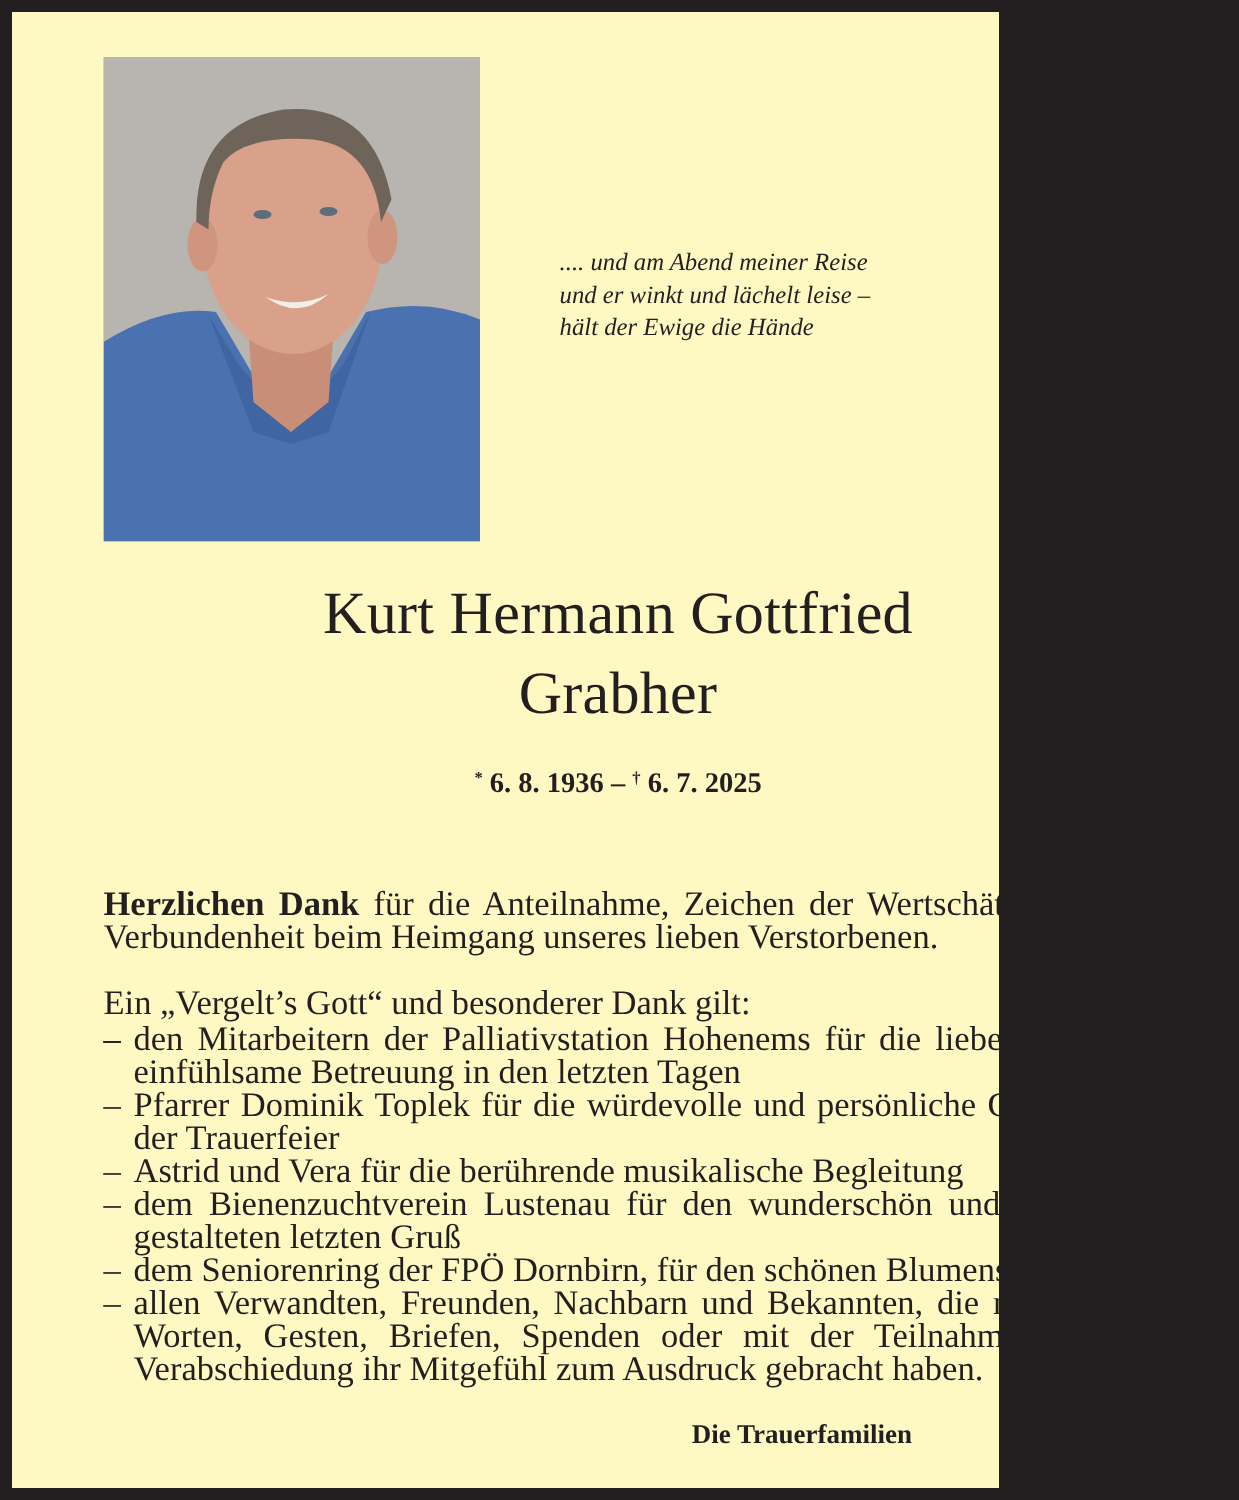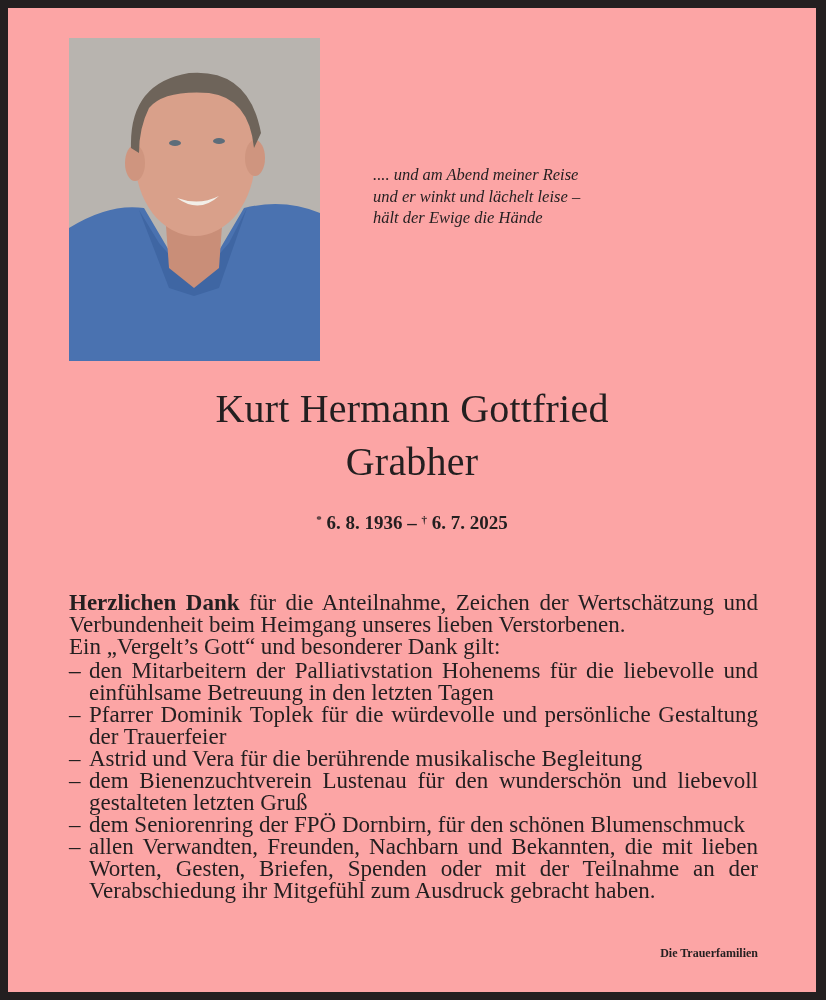--- a/index.html
+++ b/index.html
@@ -4,22 +4,22 @@
 <style>
   html, body { margin: 0; padding: 0; }
   body {
     width: 826px; height: 1000px; overflow: hidden;
     background: #231f20;
     font-family: "Liberation Serif", serif;
     color: #231f20;
   }
   .page {
     position: absolute; left: 8px; top: 8px;
-    width: 808px; height: 984px;
-    background: #fca5a5;
+    width: 658px; height: 984px;
+    background: #fef9c3;
   }
   .photo {
     position: absolute; left: 61px; top: 30px;
     width: 251px; height: 323px;
     background: #b8b4af;
     overflow: hidden;
   }
   .quote {
     position: absolute; left: 365px; top: 156px;
     font-style: italic; font-size: 16.5px; line-height: 21.5px;
@@ -35,27 +35,27 @@
     position: absolute; left: 0; top: 504px; width: 808px;
     text-align: center; font-size: 19px; font-weight: bold;
   }
   .dates sup { font-size: 11px; vertical-align: 6px; }
   .body {
     position: absolute; left: 61px; top: 584px; width: 689px;
     font-size: 23px; line-height: 22px;
     text-align: justify;
   }
   .intro b { font-weight: bold; }
-  .thanks-head { }
+  .thanks-head { margin-top: 22px; }
   ul.list { list-style: none; margin: 2px 0 0 0; padding: 0; }
   ul.list li { position: relative; padding-left: 20px; text-align: justify; }
   ul.list li .dash { position: absolute; left: 0; top: 0; }
   .signature {
     position: absolute; right: 58px; top: 938px;
-    font-size: 12px; font-weight: bold;
+    font-size: 18px; font-weight: bold;
   }
 </style>
 </head>
 <body>
 
 <div class="page">
 
   <div class="photo">
     <svg width="251" height="323" viewBox="0 0 251 323">
       <rect width="251" height="323" fill="#b8b4af"></rect>

